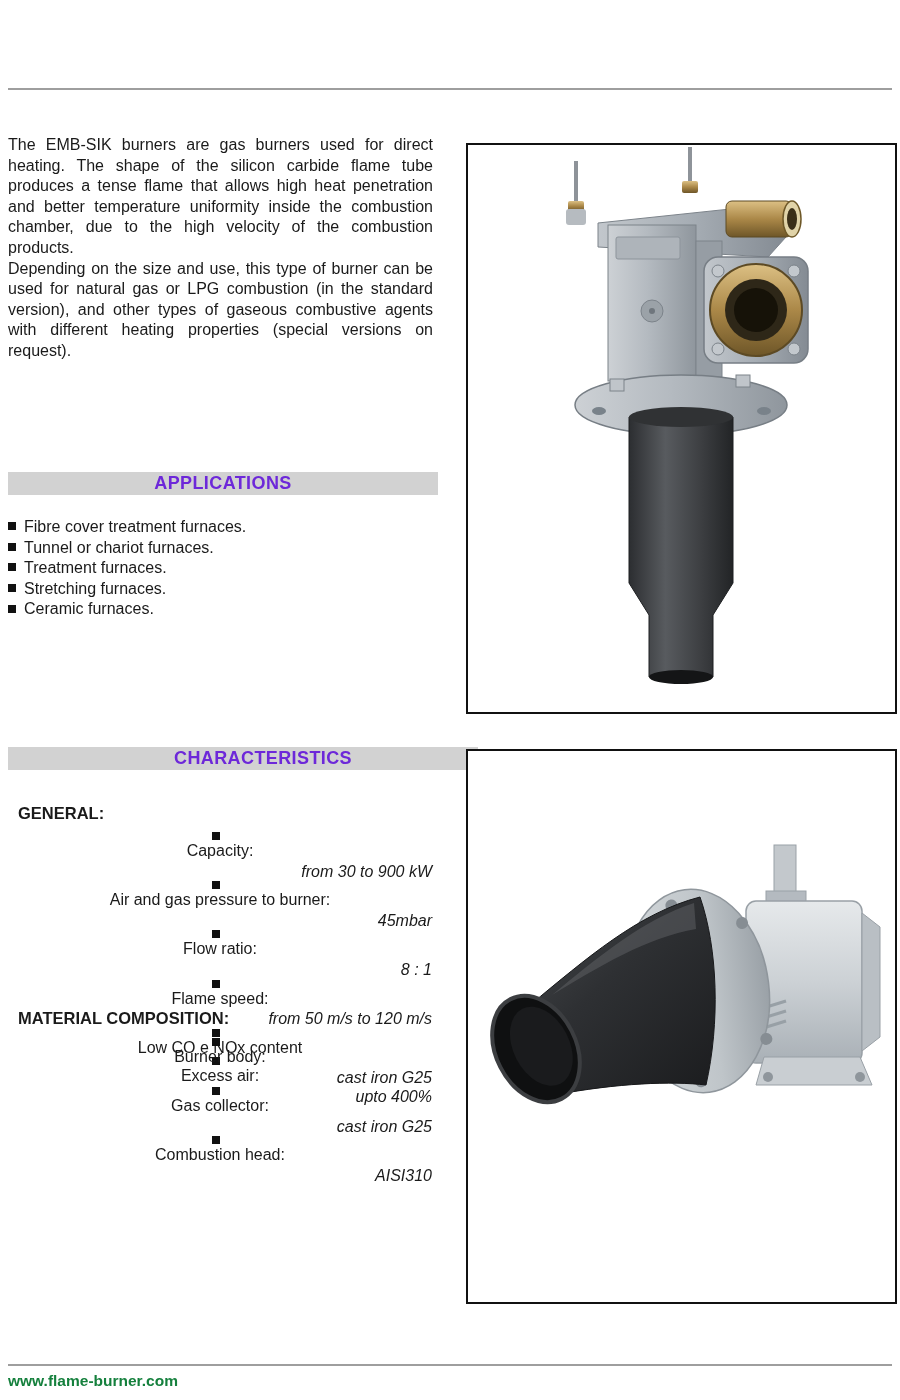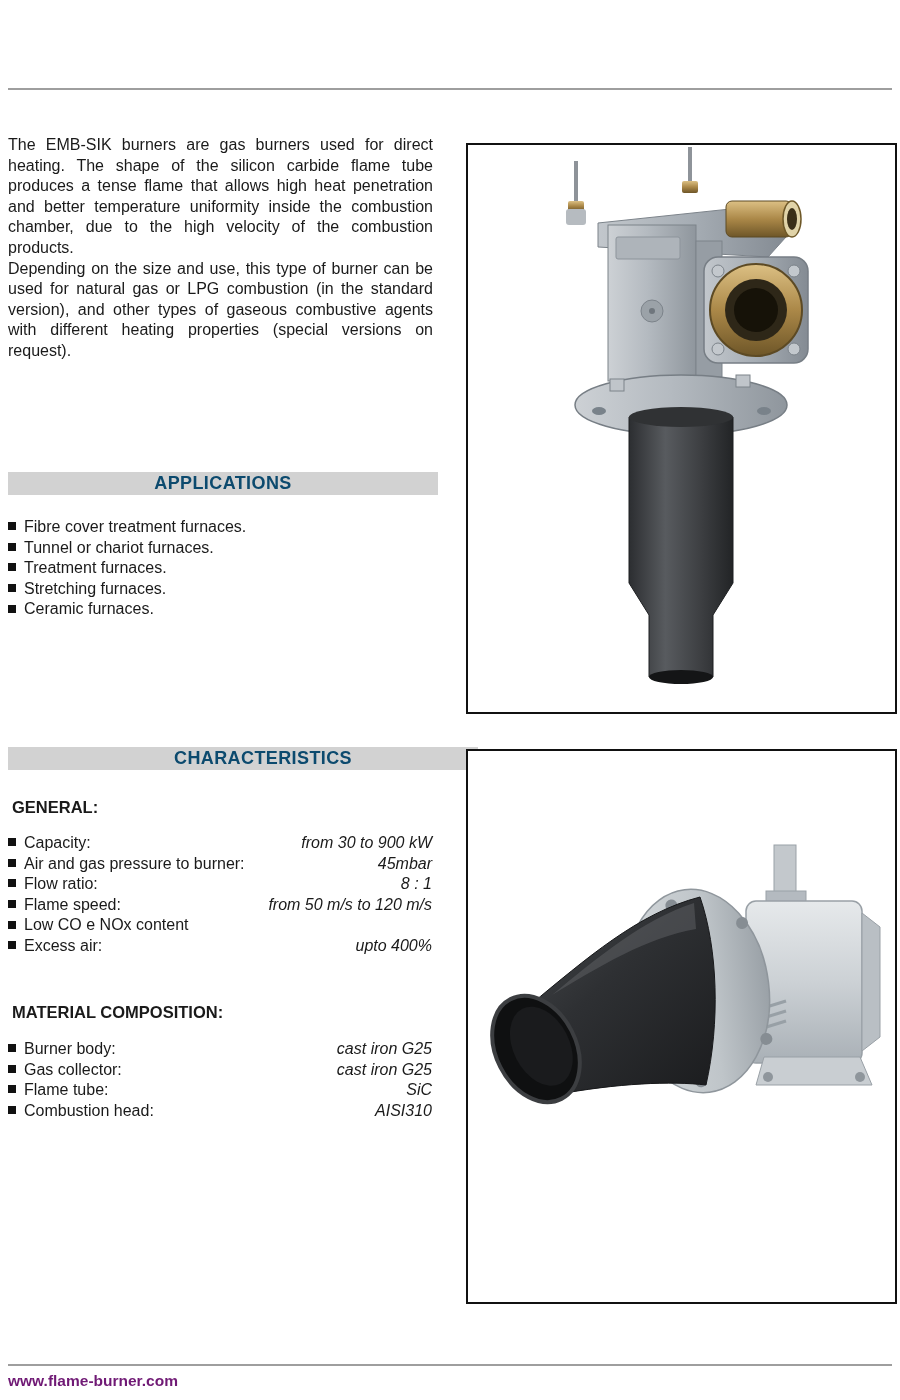--- a/index.html
+++ b/index.html
@@ -11,46 +11,46 @@
   .logo-wrap{position:absolute;left:26px;top:6px;width:180px;height:76px;}
   .rule{position:absolute;left:8px;width:884px;height:2px;background:#9e9e9e;}
   .rule-top{top:88px;}
   .rule-bottom{top:1364px;}
   
   .intro{position:absolute;left:8px;top:135px;width:425px;font-size:16px;line-height:20.6px;text-align:justify;}
   .intro p{margin:0;}
   
   .bar{
     position:absolute;left:8px;width:430px;height:23px;background:#d2d2d2;
-    font-size:18px;font-weight:bold;text-align:center;line-height:23px;letter-spacing:.4px;color:#0c4a6e;
+    font-size:18px;font-weight:bold;text-align:center;line-height:23px;letter-spacing:.4px;color:#6d28d9;
   }
   .bar-applications{top:472px;}
   .bar-characteristics{top:747px;padding-left:40px;}
   
   .blist{position:absolute;left:8px;width:425px;margin:0;padding:0;list-style:none;font-size:16px;line-height:20.6px;}
   .blist-apps{top:517px;}
   .li-row{display:flex;align-items:flex-end;}
   .sq{flex:none;width:8px;height:8px;background:#111;margin-right:8px;position:relative;top:-1px;align-self:center;}
   
-  .subhead{position:absolute;left:8px;margin:4px;font-size:16.5px;font-weight:bold;}
+  .subhead{position:absolute;left:8px;margin:10px;font-size:16.5px;font-weight:bold;}
   .subhead-general{top:794px;}
   .subhead-material{top:999px;}
   
   .spec{position:absolute;left:8px;width:424px;font-size:16px;line-height:20.6px;}
   .spec-general{top:833px;}
   .spec-material{top:1039px;}
-  .spec .li-row{display:flex;align-items:flex-start;}
+  .spec .li-row{display:flex;align-items:center;flex-direction:column;}
   .spec .val{margin-left:auto;text-align:right;white-space:nowrap;font-style:italic;}
   
   .frame{position:absolute;left:466px;border:2px solid #111;background:#fff;box-sizing:border-box;margin:0;}
   .frame-1{top:143px;width:431px;height:571px;}
   .frame-2{top:749px;width:431px;height:555px;}
   .frame svg{display:block;width:100%;height:100%;}
   
-  .site{position:absolute;left:8px;top:1372px;font-size:15.5px;font-weight:bold;color:#701a75;}
+  .site{position:absolute;left:8px;top:1372px;font-size:15.5px;font-weight:bold;color:#15803d;}
 </style>
 </head>
 <body>
 
 <div class="page">
 
 
   <div class="rule rule-top"></div>
 
   <section class="intro">
@@ -122,25 +122,20 @@
   <div class="spec spec-material">
     <div class="li-row">
         <span class="sq"></span>
         <span class="lbl">Burner body:</span>
         <span class="val">cast iron G25</span>
       </div>
     <div class="li-row">
         <span class="sq"></span>
         <span class="lbl">Gas collector:</span>
         <span class="val">cast iron G25</span>
-      </div>
-    <div class="li-row">
-        <span class="sq"></span>
-        <span class="lbl">Flame tube:</span>
-        <span class="val">SiC</span>
       </div>
     <div class="li-row">
         <span class="sq"></span>
         <span class="lbl">Combustion head:</span>
         <span class="val">AISI310</span>
       </div>
   </div>
 
   <figure class="frame frame-1">
     <svg viewBox="0 0 427 567">

